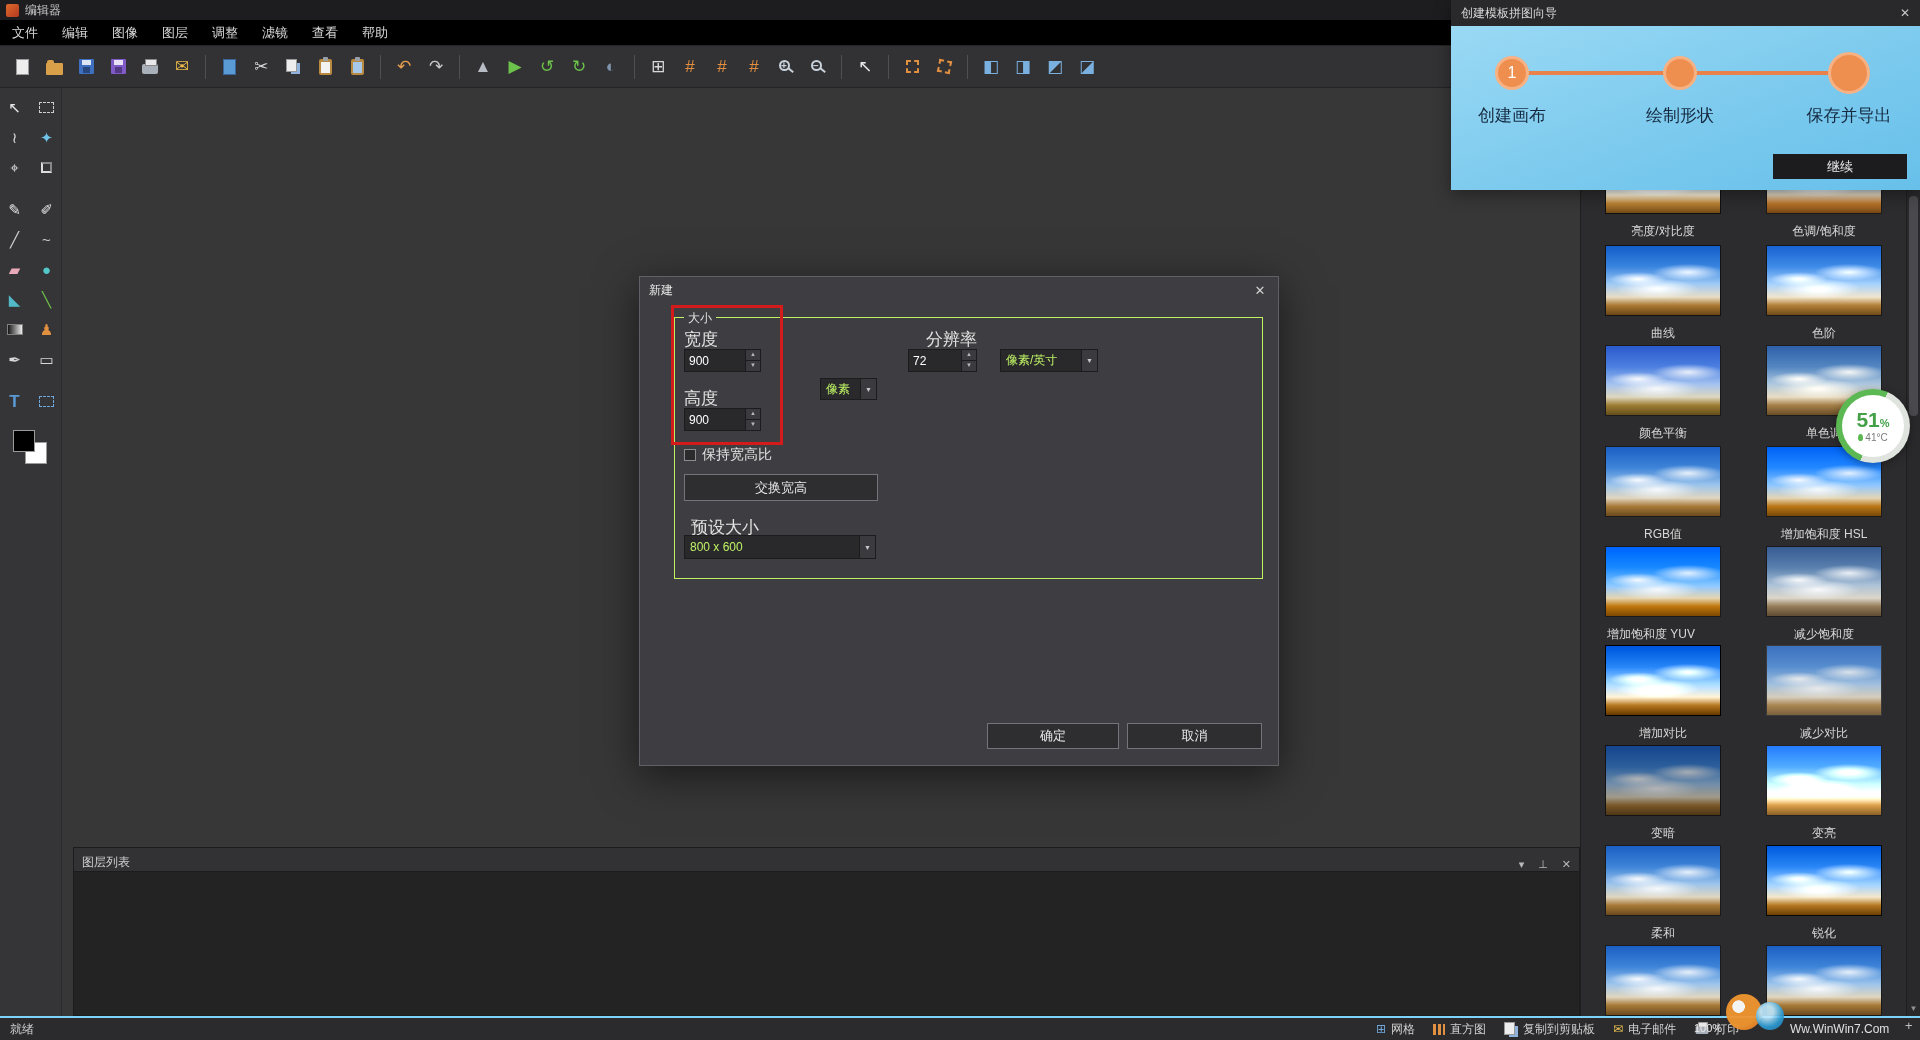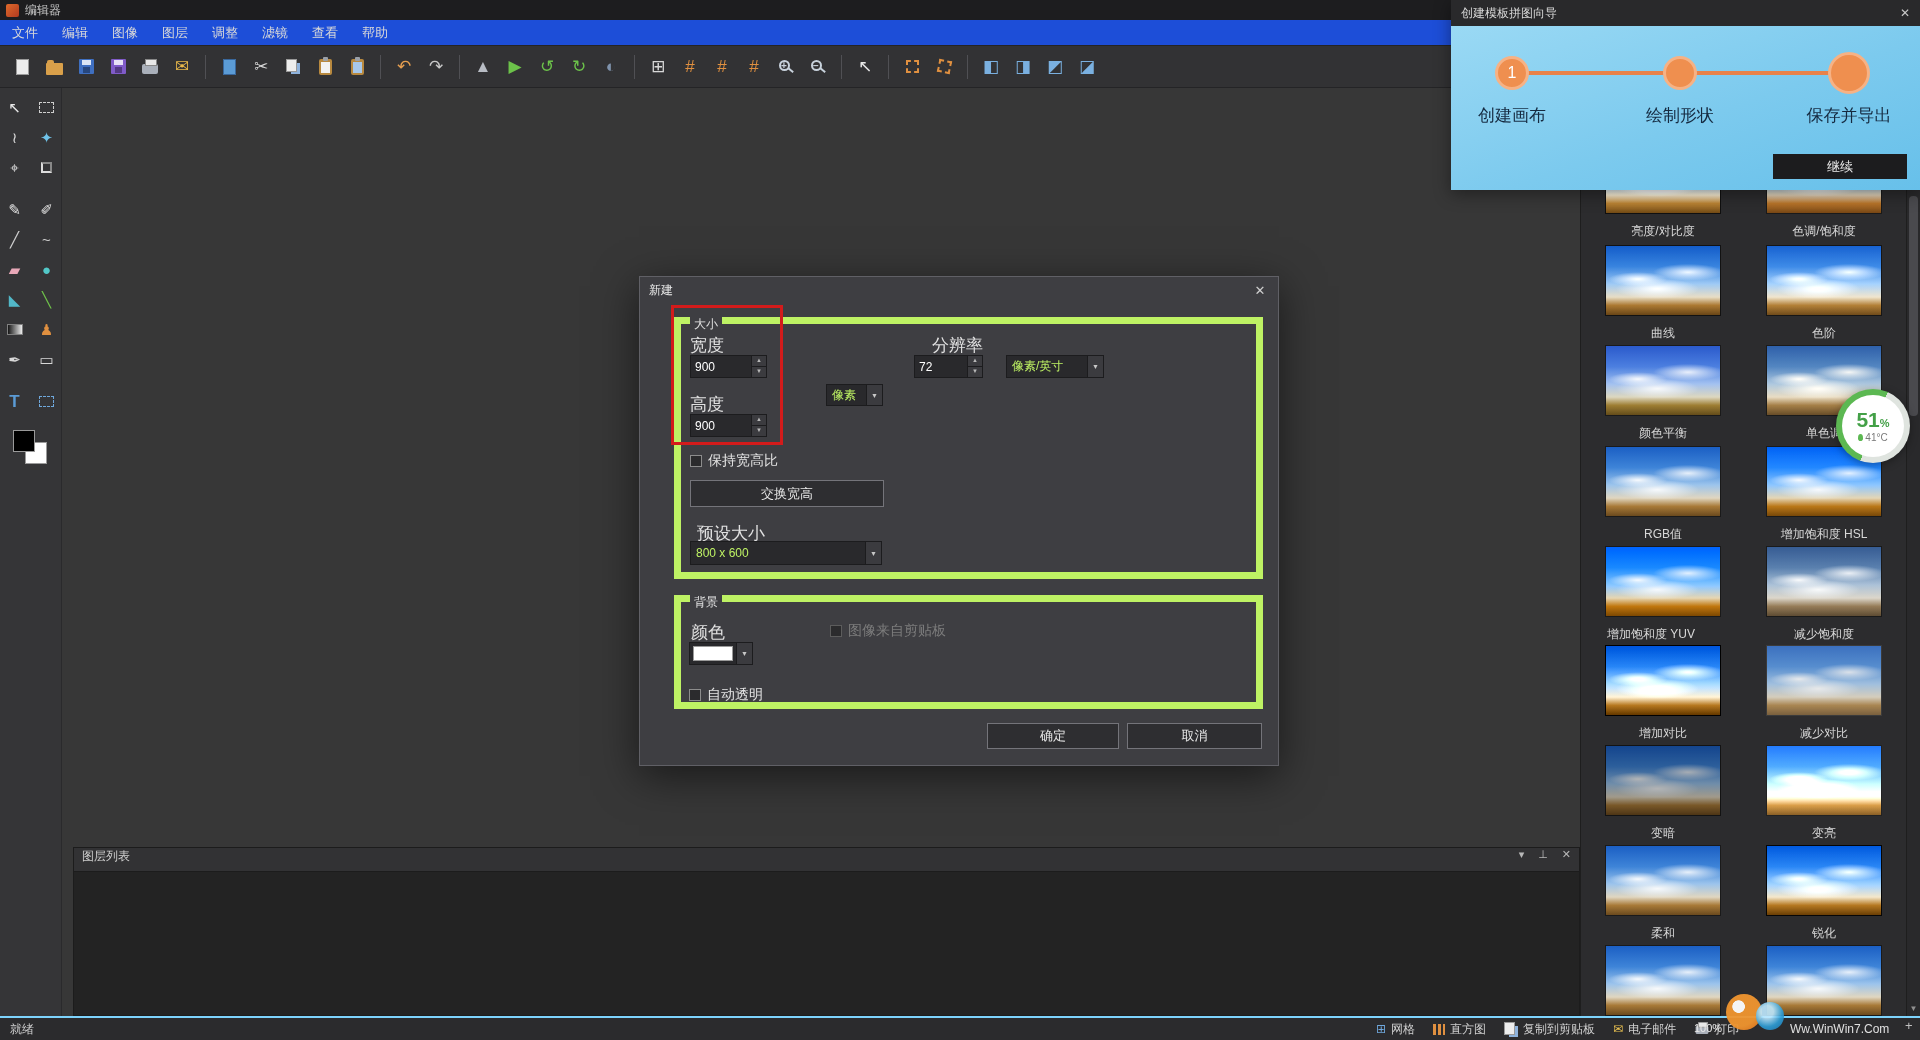--- a/index.html
+++ b/index.html
@@ -6,21 +6,21 @@
   html,body{width:1920px;height:1040px}
   body{position:relative;overflow:hidden;background:#373737;color:#ddd;
        font-family:"Liberation Sans","DejaVu Sans",sans-serif}
 
   
   #titlebar{position:absolute;left:0;top:0;width:100%;height:20px;background:#1d1d1f;
             display:flex;align-items:center;padding-left:6px;z-index:15}
   #app-icon{width:13px;height:13px;border-radius:2px;background:linear-gradient(135deg,#e06a2b,#b03a20);margin-right:6px}
   #window-title{font-size:12px;color:#c8c8c8}
 
-  #menubar{position:absolute;left:0;top:20px;width:100%;height:26px;background:#1d4ed8;
+  #menubar{position:absolute;left:0;top:20px;width:100%;height:26px;background:#000000;
            display:flex;align-items:flex-end;z-index:14;border-bottom:1px solid #242426}
   .menu-item{padding:0 12px;font-size:13px;color:#d8d8d8;height:100%;display:flex;align-items:center;cursor:default}
 
   #toolbar{position:absolute;left:0;top:46px;width:100%;height:42px;background:#323234;
            display:flex;align-items:center;padding-left:6px;z-index:13;border-bottom:1px solid #242426}
   .tbtn{width:30px;height:30px;display:flex;align-items:center;justify-content:center;margin:0 1px;border-radius:3px}
   .gicon{font-size:17px;line-height:1}
   .tsep{width:1px;height:24px;background:#505054;margin:0 7px}
 
   .cicon{display:inline-block;position:relative}
@@ -58,21 +58,21 @@
   .ti-cropT{width:11px;height:11px;border:2px solid #ddd;border-top-color:#888;border-right-color:#888}
   .ti-grad{width:16px;height:11px;background:linear-gradient(90deg,#161616,#ececec);border:1px solid #808080}
   .ti-shape{width:15px;height:11px;border:1px dashed #6fa8dc}
   #swatches{position:relative;width:40px;height:40px;margin:14px auto 0}
   #swatch-fg{position:absolute;left:2px;top:2px;width:22px;height:22px;background:#000;border:1px solid #9a9a9a;z-index:2}
   #swatch-bg{position:absolute;left:14px;top:14px;width:22px;height:22px;background:#fff;border:1px solid #9a9a9a}
 
   
   #layers-panel{position:absolute;left:73px;top:847px;width:1507px;height:169px;background:#262626;
                 border:1px solid #1c1c1c;z-index:11}
-  #layers-header{height:24px;background:#323234;border-bottom:1px solid #1c1c1c;display:flex;align-items:flex-start;padding:0 8px}
+  #layers-header{height:24px;background:#323234;border-bottom:1px solid #1c1c1c;display:flex;align-items:flex-end;padding:0 8px}
   #layers-title{font-size:12px;color:#cfcfcf;flex:1}
   .lh-icon{font-size:11px;color:#b8b8b8;margin-left:14px;cursor:default}
   #layers-body{height:143px;background:#232323}
 
   #right-panel{position:absolute;left:1580px;top:20px;width:326px;height:996px;background:#2c2c2e;
                border-left:1px solid #1e1e1e;overflow:hidden;z-index:10}
   .thumb{position:absolute;width:116px;height:71px;border:1px solid #1a1a1a;background:
      radial-gradient(ellipse 42px 10px at 28% 48%, rgba(255,255,255,.95), rgba(255,255,255,0) 70%),
      radial-gradient(ellipse 50px 12px at 72% 38%, rgba(255,255,255,.85), rgba(255,255,255,0) 70%),
      radial-gradient(ellipse 58px 14px at 45% 62%, rgba(255,255,255,.9), rgba(255,255,255,0) 72%),
@@ -85,21 +85,21 @@
   #vs-up{top:0}#vs-up::before{content:"▲"}
   #vs-down{bottom:0}#vs-down::before{content:"▼"}
   #vs-thumb{position:absolute;left:2px;width:9px;top:176px;height:220px;background:#4a4a4e;border-radius:4px}
 
   
   #dialog{position:absolute;left:639px;top:276px;width:640px;height:490px;background:#3e3e42;
           border:1px solid #606066;box-shadow:0 10px 40px rgba(0,0,0,.55);z-index:30}
   #dialog-titlebar{height:26px;display:flex;align-items:center;padding:0 9px}
   #dialog-title{font-size:12px;color:#e8e8e8;flex:1}
   #dialog-close{font-size:13px;color:#cfcfcf;width:18px;text-align:center}
-  .group{position:absolute;border:7px solid #bef264}
+  .group{position:absolute;border:1px solid #bef264}
   .group-label{position:absolute;top:-8px;left:9px;background:#3e3e42;padding:0 4px;font-size:12px;color:#e0e0e0}
   #group-size{left:34px;top:40px;width:589px;height:262px}
   #group-bg{left:34px;top:318px;width:589px;height:114px}
   .flabel{position:absolute;font-size:17px;color:#e2e2e2}
   .numwrap{position:absolute;display:flex;height:23px}
   .field{width:62px;background:#29292c;border:1px solid #1c1c1e;color:#fff;font-size:12px;font-family:inherit;padding:0 4px;outline:none}
   .spin{width:15px;display:flex;flex-direction:column;border:1px solid #1c1c1e;border-left:none}
   .spin-btn{flex:1;background:#3b3b3f;color:#b8b8b8;font-size:6px;line-height:9px;text-align:center}
   .spin-btn + .spin-btn{border-top:1px solid #1c1c1e}
   .spin-up::before{content:"▲"}.spin-down::before{content:"▼"}
@@ -478,39 +478,20 @@
 
     <div class="btn" id="swap-btn">交换宽高</div>
 
     <span class="flabel" id="preset-label">预设大小</span>
     <div class="dd" id="preset-dd">
       <span class="dd-text">800 x 600</span>
       <span class="dd-arrow"></span>
     </div>
   </div>
 
-  <div class="group" id="group-bg">
-    <span class="group-label">背景</span>
-
-    <span class="flabel" id="color-label">颜色</span>
-    <div class="dd" id="colordd">
-      <span class="color-swatch"></span>
-      <span class="dd-arrow"></span>
-    </div>
-
-    <div class="cbrow disabled" id="clipboard-cb">
-      <span class="cb"></span>
-      <span class="cb-label">图像来自剪贴板</span>
-    </div>
-
-    <div class="cbrow" id="auto-cb">
-      <span class="cb"></span>
-      <span class="cb-label">自动透明</span>
-    </div>
-  </div>
 
   <div class="btn" id="ok-btn">确定</div>
   <div class="btn" id="cancel-btn">取消</div>
 </div>
 
 <div id="red-box"></div>
 
 <div id="wizard">
   <div id="wizard-titlebar">
     <span id="wizard-title">创建模板拼图向导</span>

